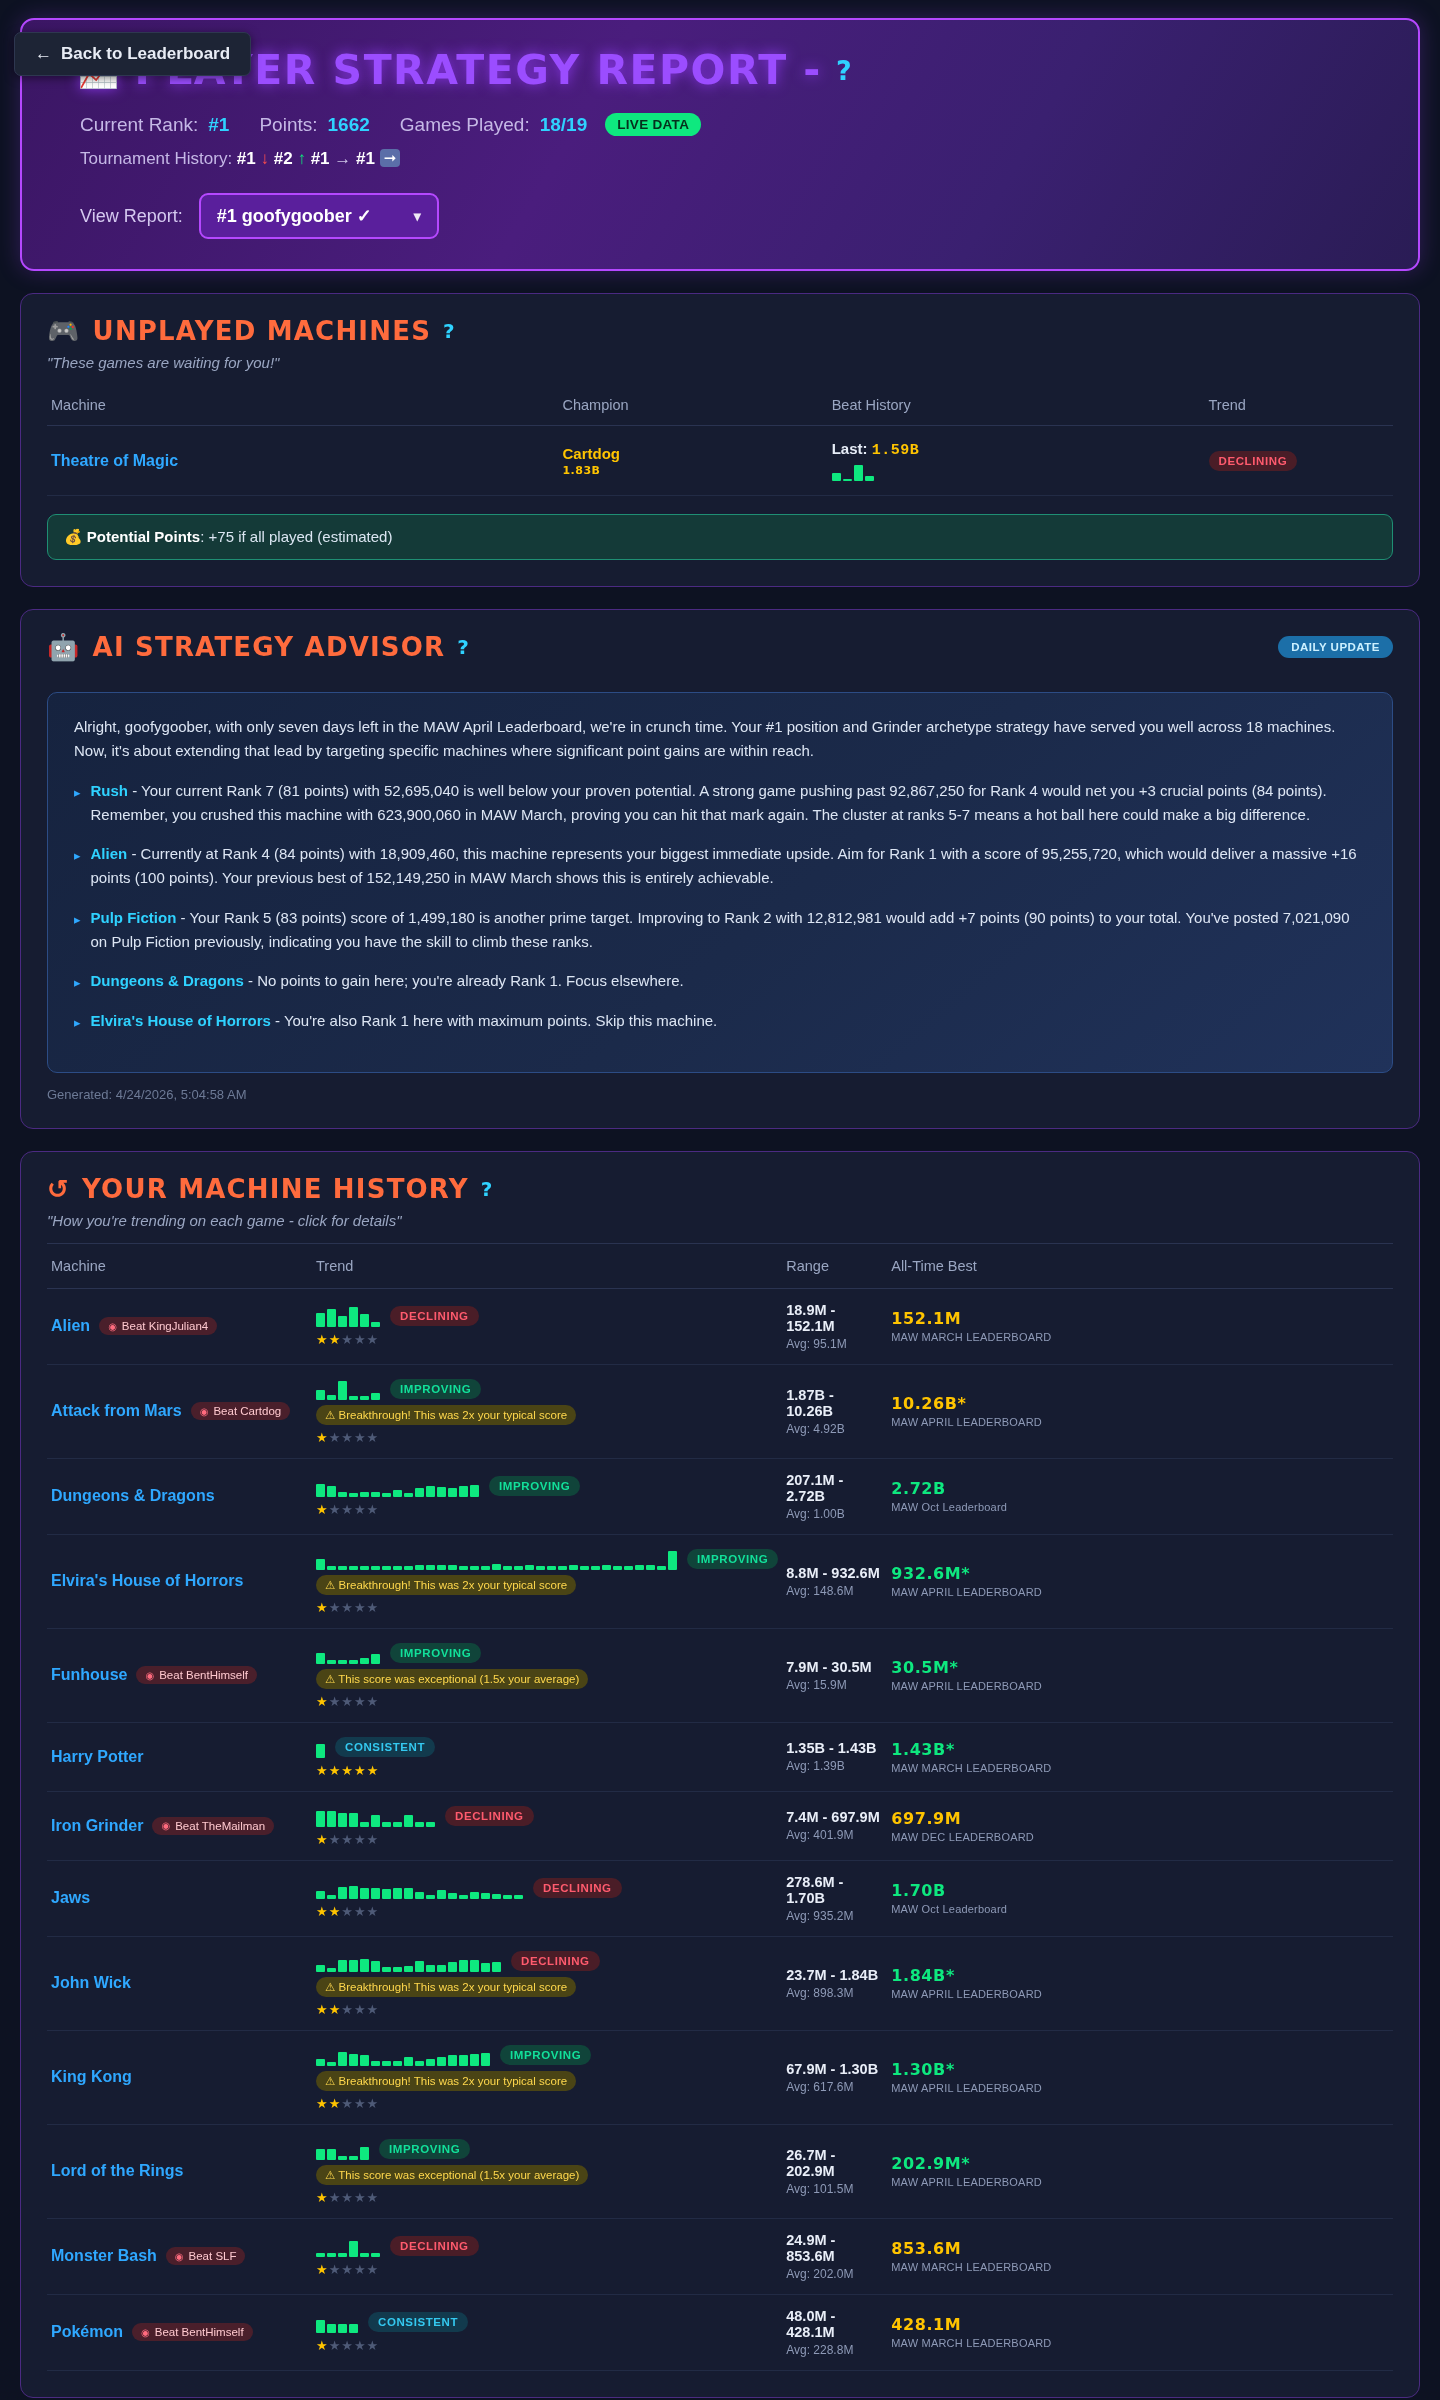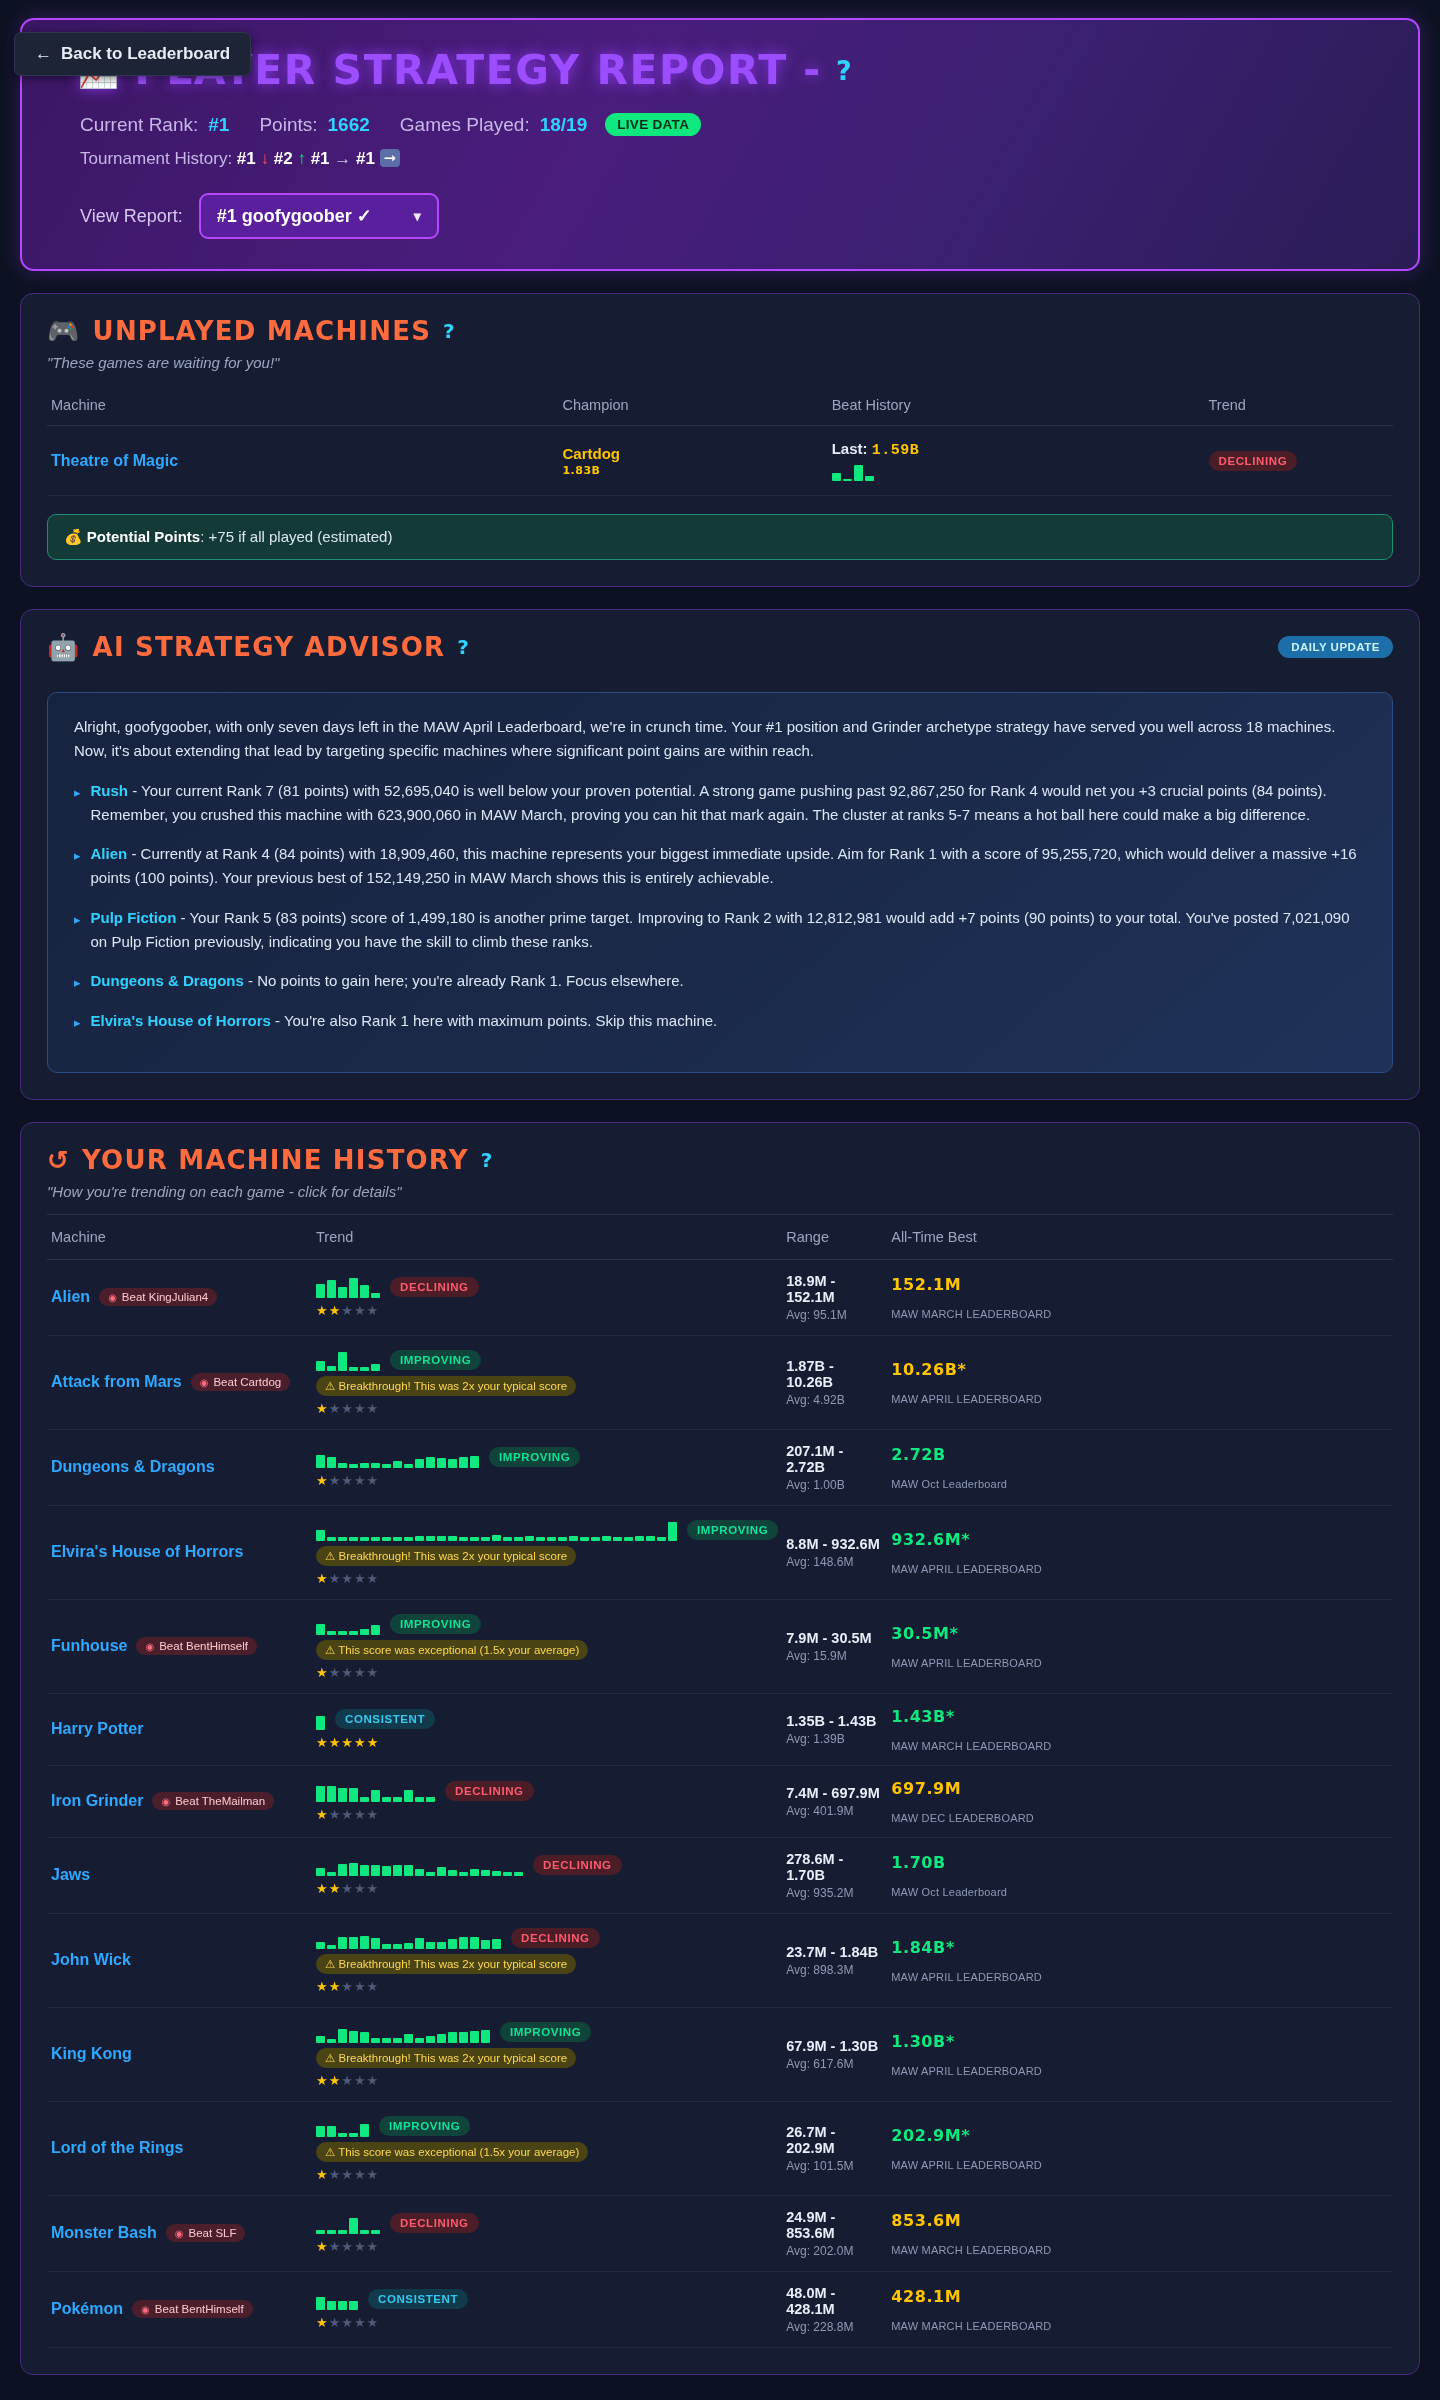--- a/index.html
+++ b/index.html
@@ -265,21 +265,21 @@
     background: #4a4415;
     color: #ffd84d;
   }
   .range-main { font-size: 14.5px; font-weight: 700; color: #e9eef8; }
   .range-avg { font-size: 12px; color: #8e9ab7; margin-top: 3px; }
   .best-main {
     font-size: 16px; font-weight: 700; color: #0ee87f;
     font-family: "DejaVu Sans", sans-serif; letter-spacing: .6px;
   }
   .best-main.gold { color: #ffc400; }
-  .best-sub { font-size: 11px; color: #8e9ab7; margin-top: 14px; letter-spacing: .2px; }
+  .best-sub { font-size: 11px; color: #8e9ab7; margin-top: 3px; letter-spacing: .2px; }
 </style>
 </head>
 <body>
 
 <div class="page">
 
   <div class="back-btn">
     <span>←</span>
     <span>Back to Leaderboard</span>
   </div>
@@ -396,20 +396,21 @@
           <div class="bullet">
             <span class="chev">▸</span>
             <span><b>Dungeons &amp; Dragons</b> - No points to gain here; you're already Rank 1. Focus elsewhere.</span>
           </div>
           <div class="bullet">
             <span class="chev">▸</span>
             <span><b>Elvira's House of Horrors</b> - You're also Rank 1 here with maximum points. Skip this machine.</span>
           </div>
         </div>
     </div>
+    <div class="gen-line">Generated: 4/24/2026, 5:04:58 AM</div>
   </div>
 
   <div class="panel">
     <div class="panel-title history">
       <span>↺</span>
       <span>YOUR MACHINE HISTORY</span>
       <span class="tq">?</span>
     </div>
     <div class="panel-sub">"How you're trending on each game - click for details"</div>
 

